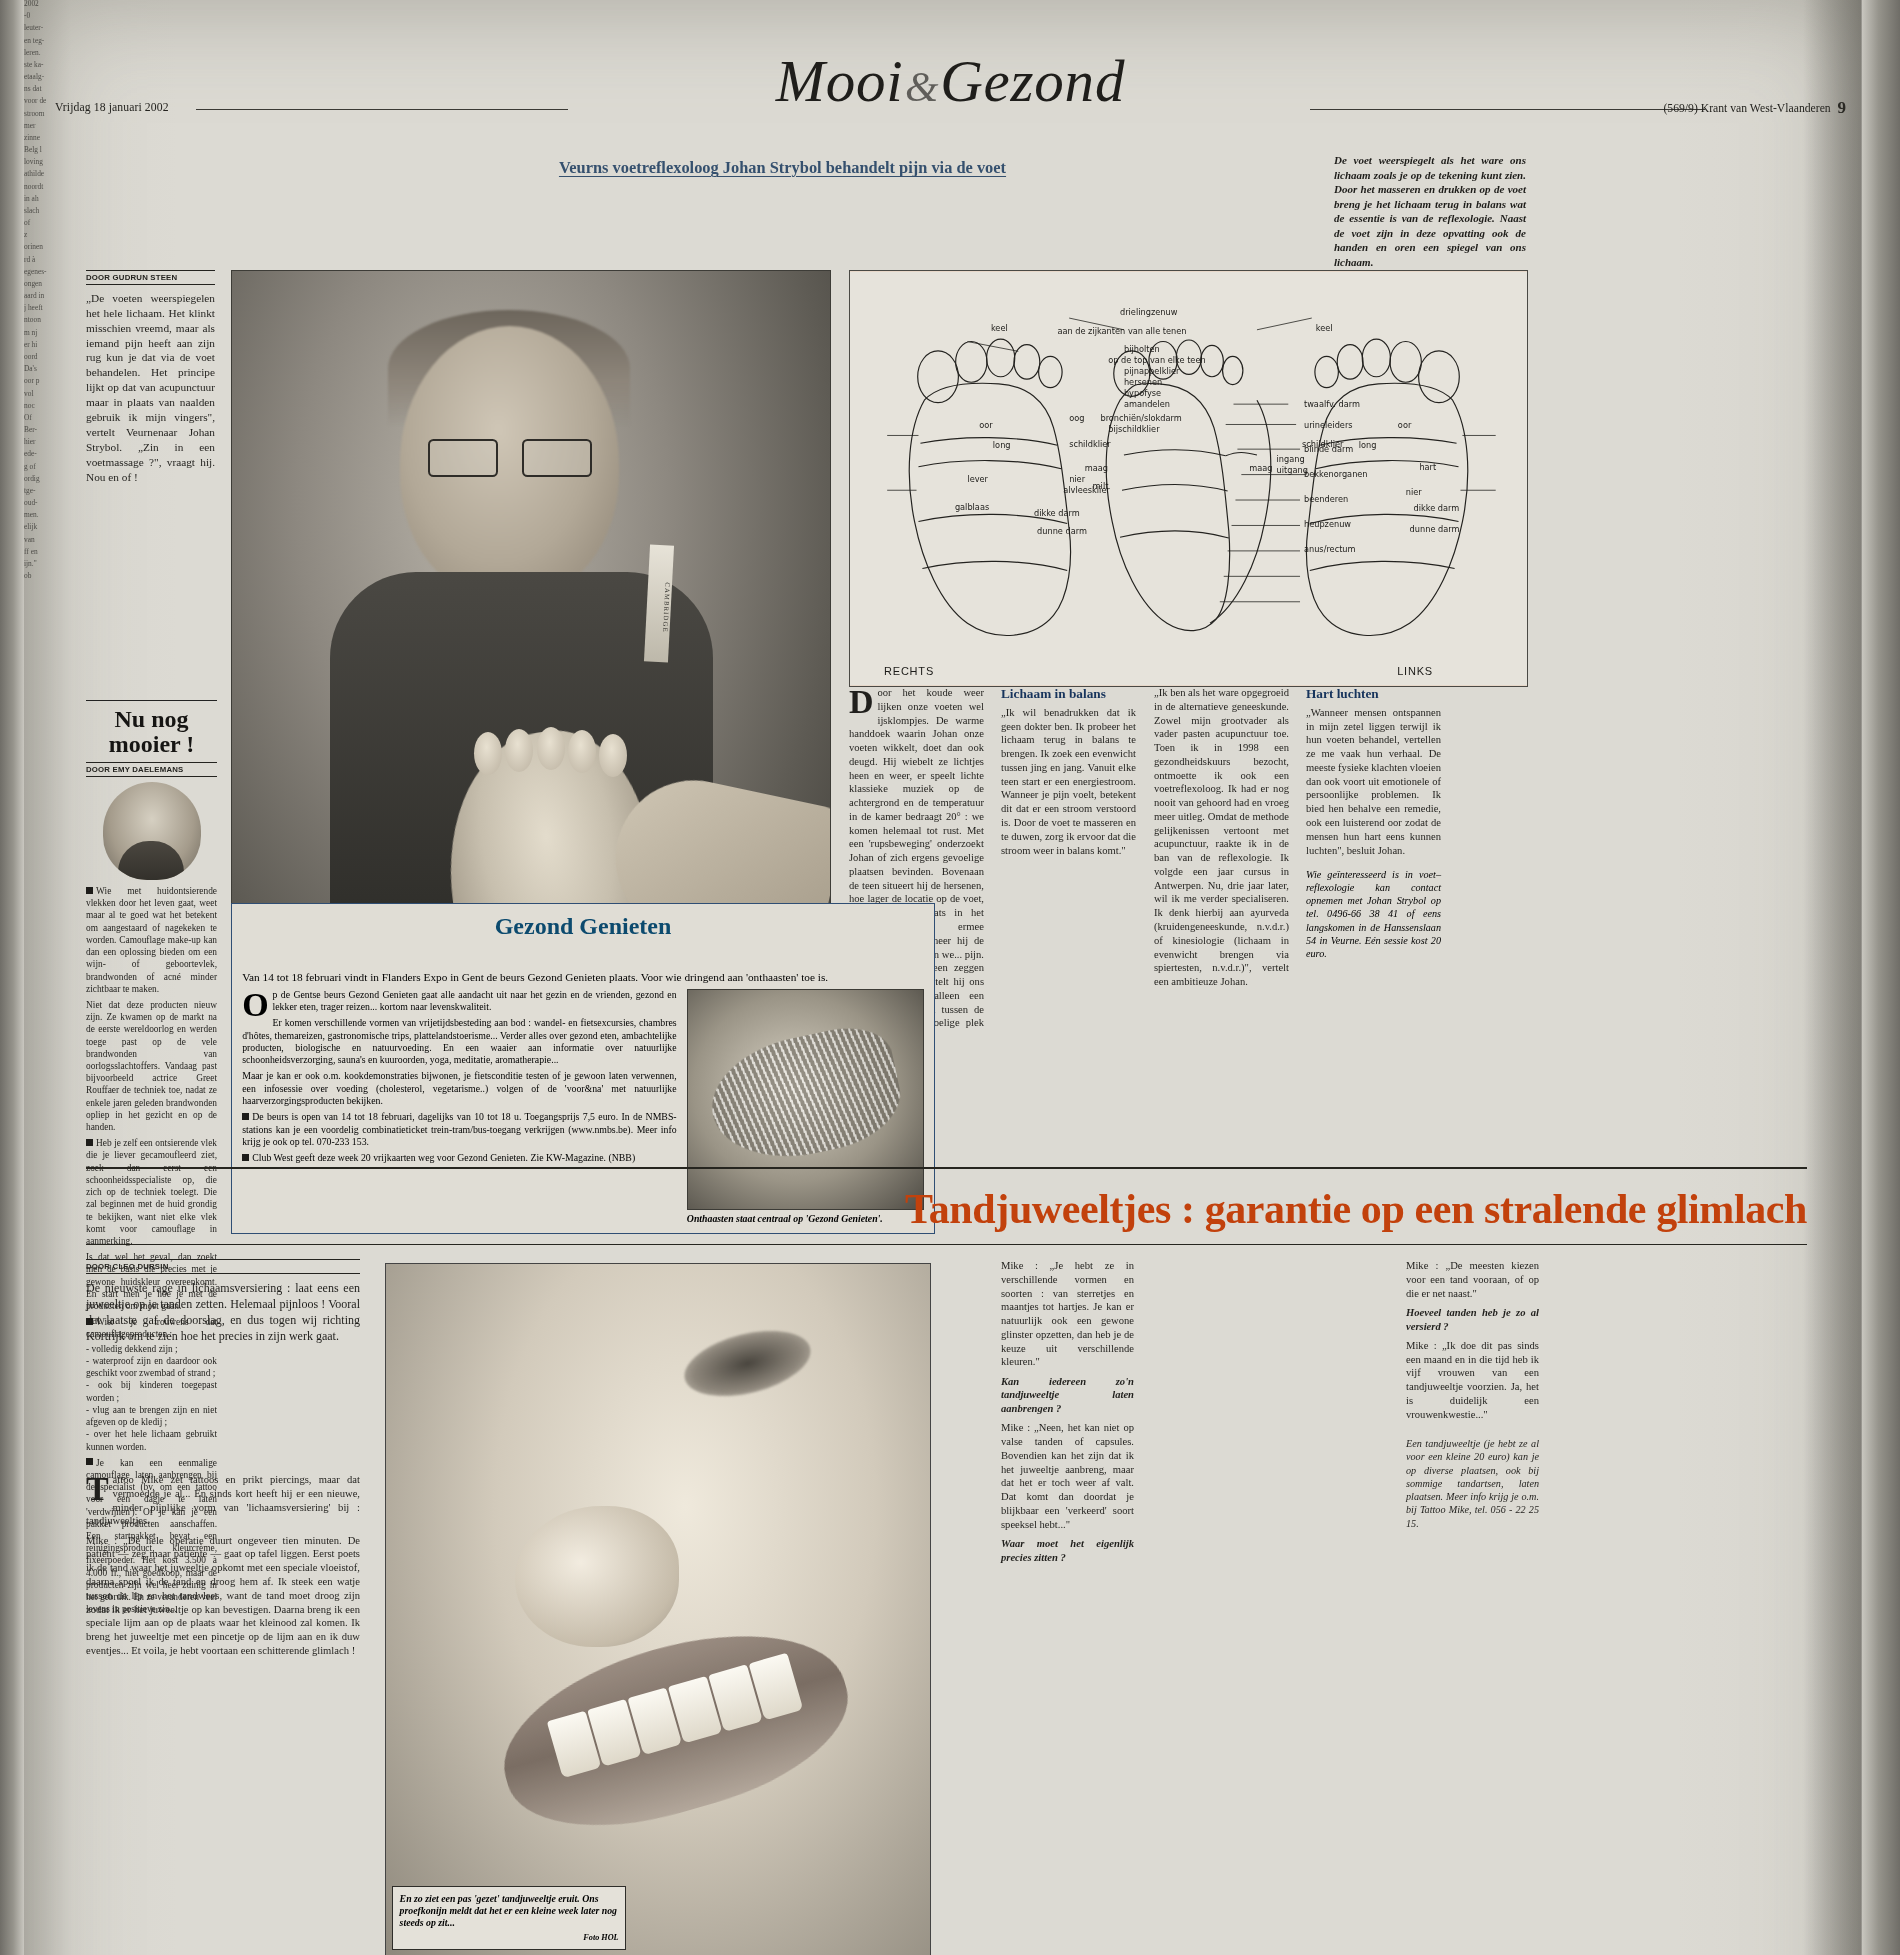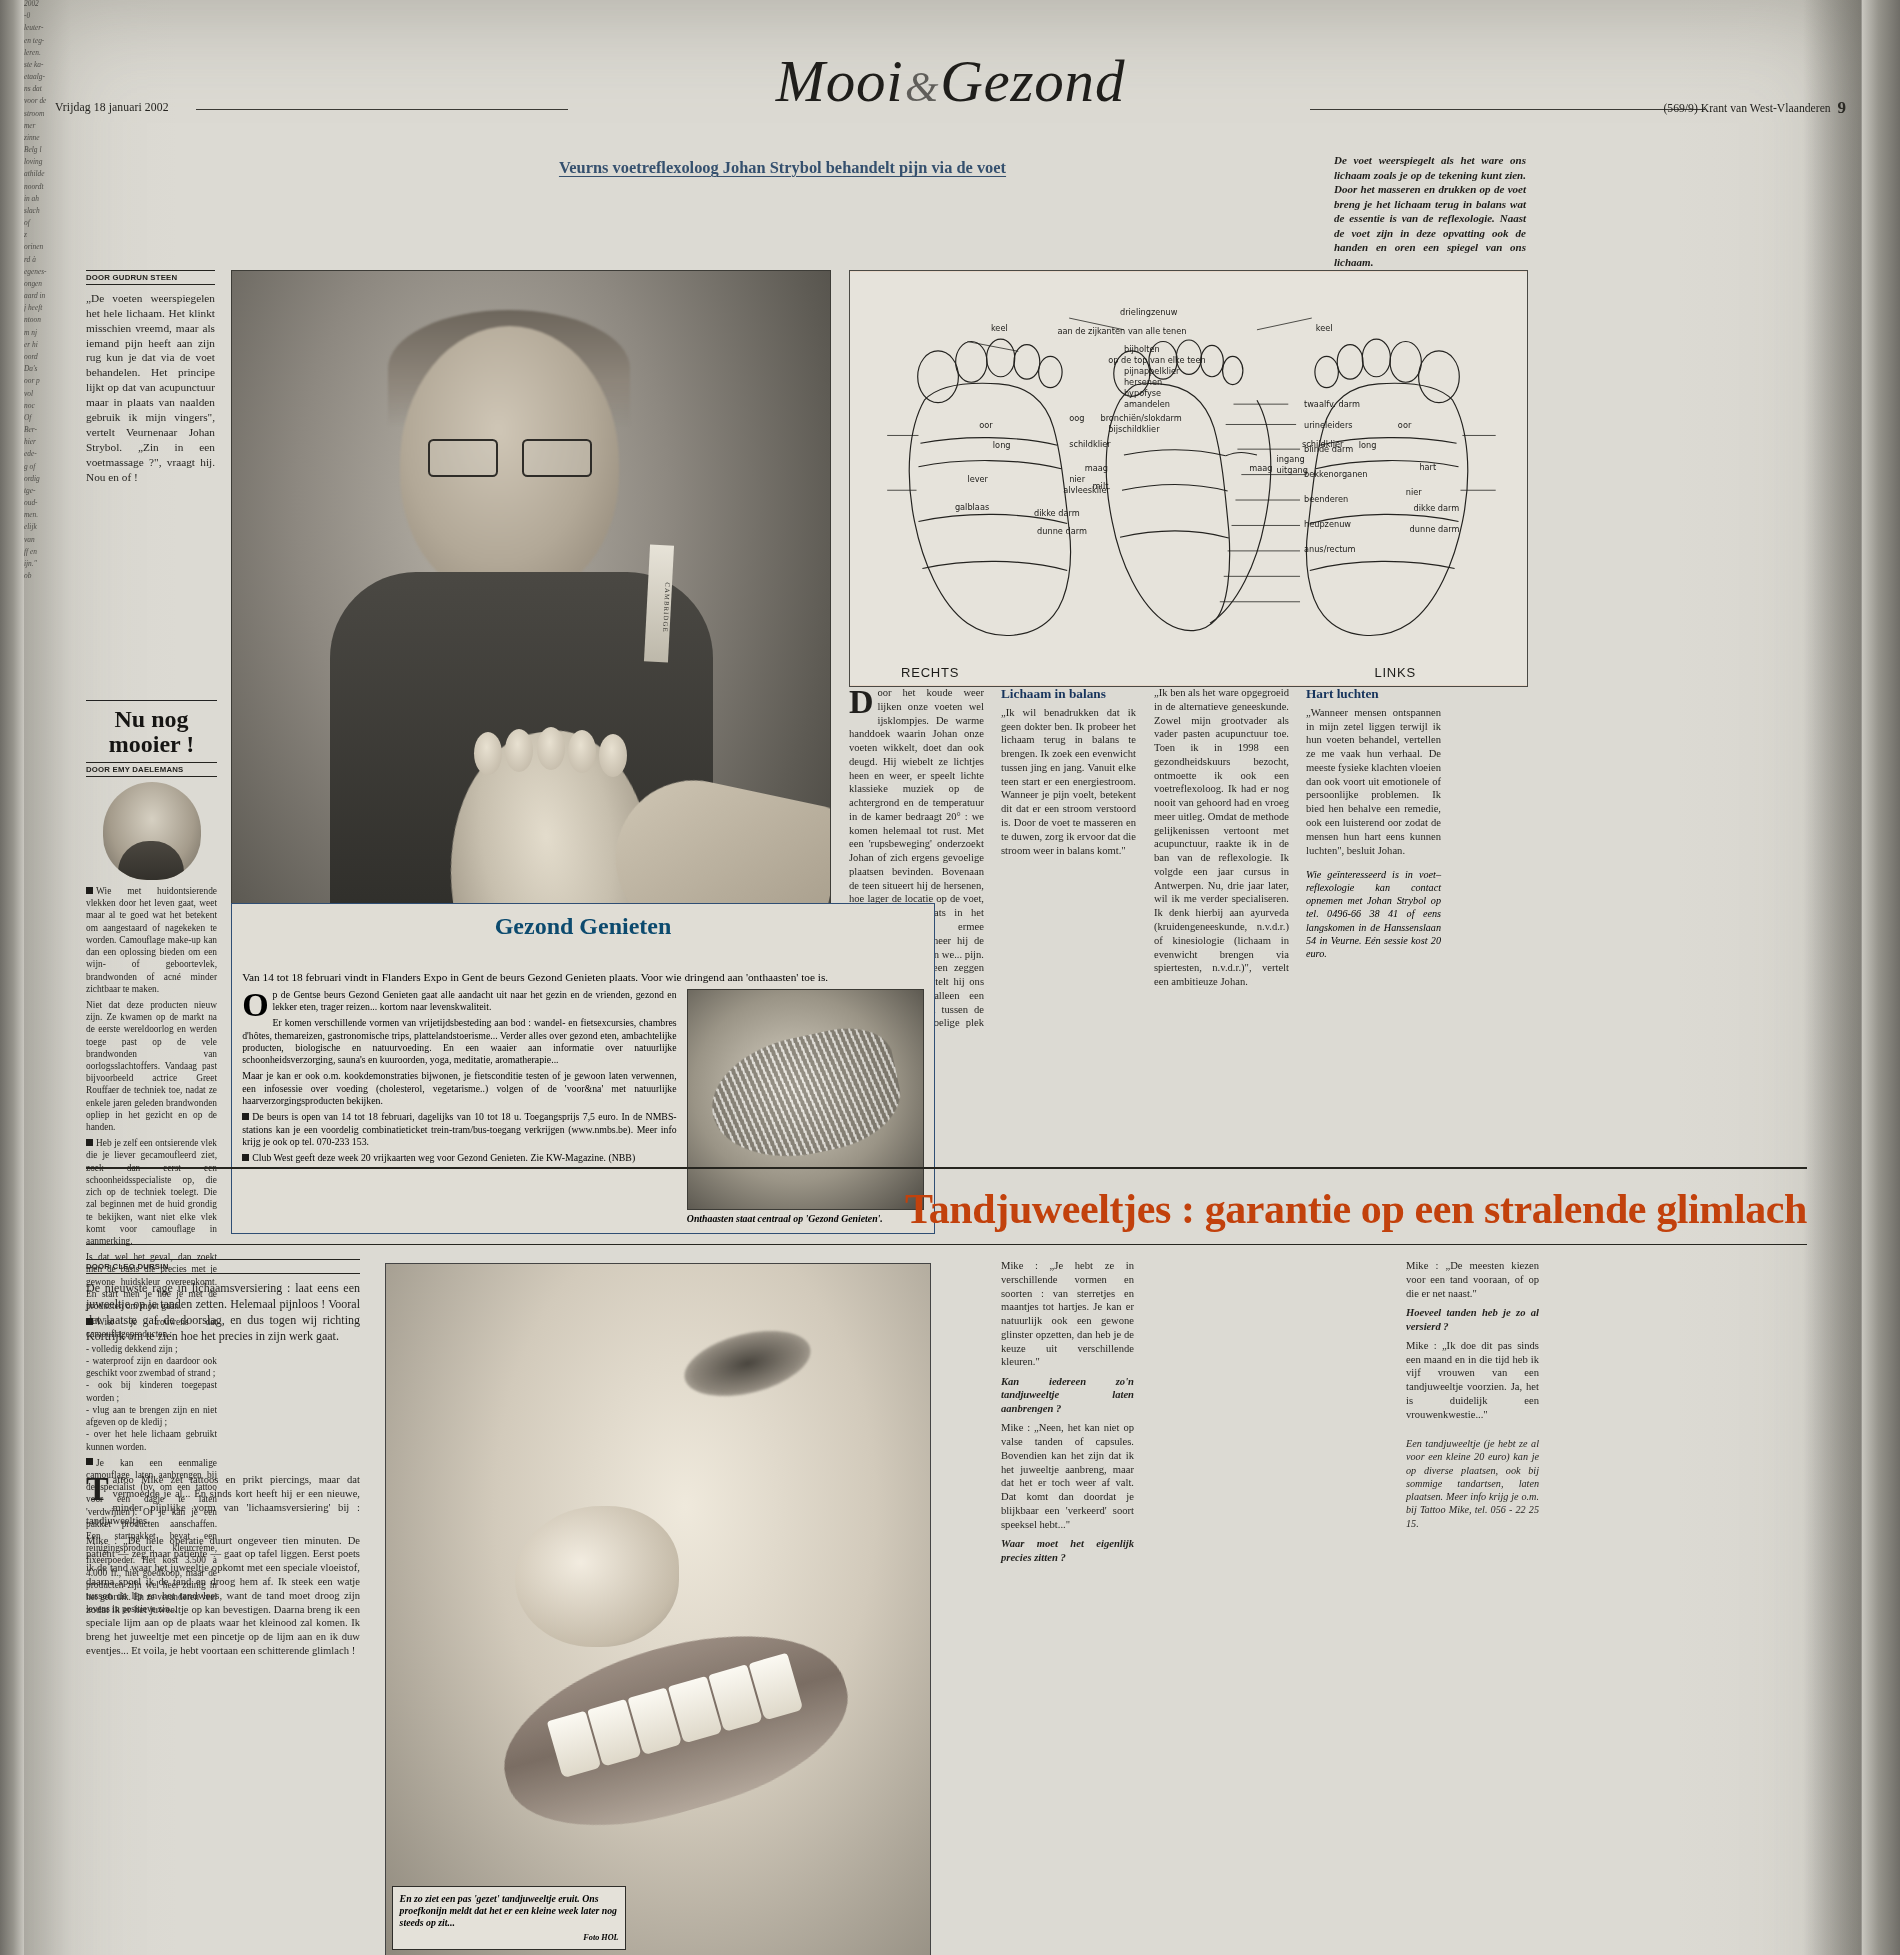--- a/index.html
+++ b/index.html
@@ -55,21 +55,21 @@
     top: 0;
     width: 26px;
     height: 2574px;
     font-family: "Liberation Serif", serif;
     font-size: 7.4px;
     line-height: 1.12;
     color: #3b3a36;
     overflow: hidden;
     opacity: .85;
   }
-  .stub div { margin-bottom: 3.9px; font-style: italic; }
+  .stub div { margin-bottom: 3.9px; }
 
   .content {
     position: absolute;
     left: 55px;
     top: 0;
     width: 1791px;
     height: 2574px;
   }
 
   
@@ -325,24 +325,24 @@
   }
   .diagram svg { display: block; }
 
   
   .diag-foot-labels {
     position: absolute;
     left: 794px; top: 665px;
     width: 619px;
     display: flex;
     justify-content: space-between;
-    padding: 0 52px;
+    padding: 0 35px;
     box-sizing: border-box;
     font-family: "Liberation Sans", sans-serif;
-    font-size: 13px;
+    font-size: 11px;
     letter-spacing: 0.8px;
     color: #1c1b18;
   }
 
   
   .body-col {
     position: absolute;
     width: 131px;
   }
   .dropcap:first-letter {

